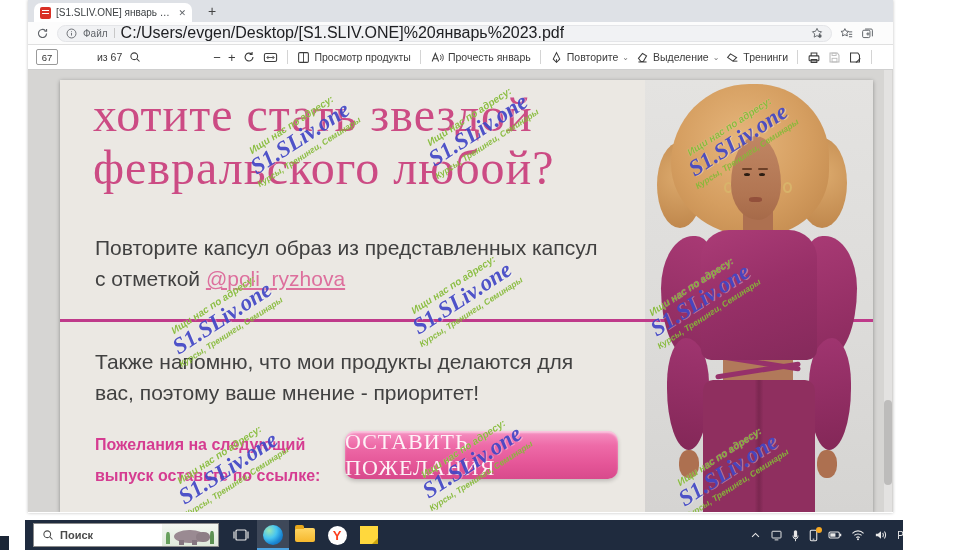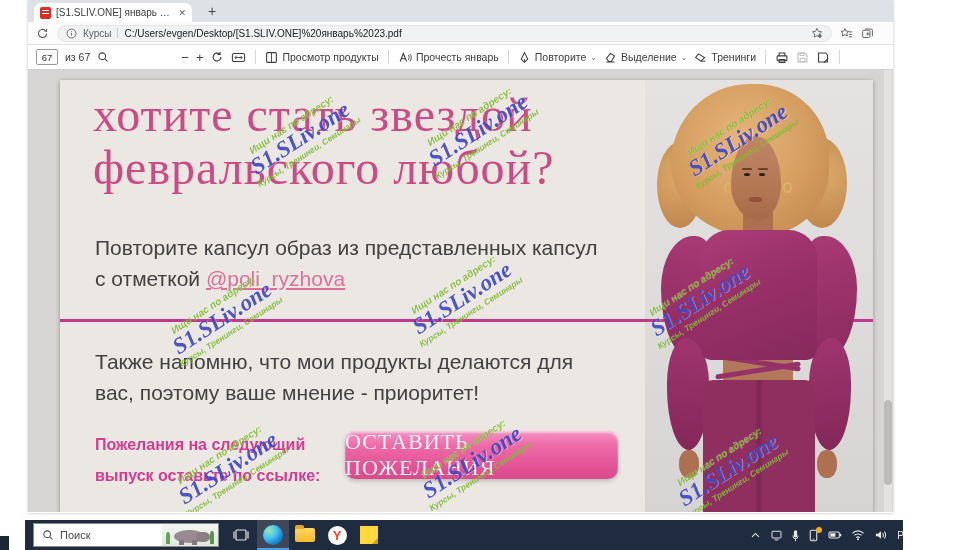--- a/index.html
+++ b/index.html
@@ -16,28 +16,28 @@
   .pdf-icon:before{content:"";position:absolute;left:2px;top:3px;width:7px;height:1.5px;background:#fff;box-shadow:0 3px 0 #fff;}
   .tab-title{flex:1;font-size:10px;color:#3c4043;white-space:nowrap;overflow:hidden;text-overflow:ellipsis;}
   .tab-close{font-size:9px;color:#5f6368;cursor:pointer;}
   .new-tab{position:absolute;left:175px;top:2px;font-size:14px;color:#444;width:18px;height:18px;text-align:center;line-height:18px;}
 
   
   .addressbar{height:23px;background:#fcfcfc;border-bottom:1px solid #e0e0e0;display:flex;align-items:center;padding:0 8px;gap:8px;box-sizing:border-box;}
   .addr-pill{height:17px;background:#f1f2f4;border:1px solid #e4e5e8;border-radius:10px;display:flex;align-items:center;gap:6px;padding:0 8px;flex:1;max-width:775px;box-sizing:border-box;}
   .addr-label{font-size:10px;color:#5f6368;}
   .pill-sep{width:1px;height:10px;background:#c8c8c8;}
-  .addr-url{font-size:10px;color:#202124;white-space:nowrap;overflow:hidden;}
+  .addr-url{font-size:16px;color:#202124;white-space:nowrap;overflow:hidden;}
   .addr-spacer{flex:1;}
   .chrome-btn{flex:0 0 auto;display:flex;align-items:center;}
 
   
   .pdftoolbar{height:25px;background:#fff;border-bottom:1px solid #cfcfcf;display:flex;align-items:center;padding:0 8px;gap:7px;font-size:10.5px;color:#3c3c3c;box-sizing:border-box;white-space:nowrap;}
   .page-input{width:20px;height:14px;border:1px solid #9a9a9a;border-radius:2px;font-size:9.5px;text-align:center;color:#333;padding:0;background:#fff;}
-  .tb-label{font-size:10.5px;color:#3c3c3c;}
+  .tb-label{font-size:10.5px;color:#3c3c3c;margin-left:32px;}
   .tb-btn{display:flex;align-items:center;gap:4px;cursor:pointer;}
   .vdiv{width:1px;height:14px;background:#d4d4d4;margin:0 2px;}
   .glyph{font-size:13px;color:#3c3c3c;}
   .chev{font-size:8px;color:#777;}
   .disabled{opacity:.35;}
   .tb-gap{width:58px;}
 
   
   .viewer{position:relative;height:442px;background:#d6d5d3;overflow:hidden;}
   .scroll-track{position:absolute;right:1px;top:0;width:8px;height:100%;background:#e3e2e1;}
@@ -86,21 +86,21 @@
   
   .watermarks{position:absolute;inset:0;z-index:6;pointer-events:none;}
   .wm{position:absolute;width:170px;text-align:center;transform:translate(-50%,-50%) rotate(-33deg);opacity:.92;}
   .wm-l1{display:block;font-size:10px;font-weight:bold;font-style:italic;color:#85ba38;text-shadow:0 0 1px rgba(255,255,255,.5);}
   .wm-l2{display:block;font-family:"Liberation Serif",serif;font-size:23px;line-height:22px;font-weight:bold;font-style:italic;color:#4247c6;text-shadow:1px 1px 0 rgba(255,255,255,.35);}
   .wm-l3{display:block;font-size:8.5px;font-weight:bold;font-style:italic;color:#85ba38;}
 
   
   .taskbar{position:absolute;left:25px;top:520px;width:878px;height:30px;background:#1f2b3e;display:flex;align-items:center;overflow:hidden;}
   .start-fragment{position:absolute;left:0;top:536px;width:9px;height:14px;background:#1b2636;}
-  .search-box{margin-left:8px;width:186px;height:24px;background:#fff;border:1px solid #8a8a8a;box-sizing:border-box;display:flex;align-items:center;gap:6px;padding:0 0 0 8px;}
+  .search-box{margin-left:8px;width:186px;height:24px;background:#fff;border:1px solid #8a8a8a;box-sizing:border-box;display:flex;align-items:center;gap:6px;padding:0 0 0 8px;font-weight:bold;}
   .search-text{font-size:11px;color:#4a4a4a;flex:1;}
   .hippo{width:56px;height:22px;background:linear-gradient(180deg,#f2f6f1 0%,#dfeadb 100%);position:relative;overflow:hidden;flex:0 0 auto;}
   .hippo i{position:absolute;display:block;}
   .hippo .body{left:12px;top:6px;width:30px;height:13px;background:#9a8a92;border-radius:50% 45% 45% 50%;}
   .hippo .head{left:34px;top:8px;width:14px;height:10px;background:#8e7e86;border-radius:45%;}
   .hippo .leg1{left:17px;top:16px;width:5px;height:5px;background:#857680;}
   .hippo .leg2{left:30px;top:16px;width:5px;height:5px;background:#857680;}
   .hippo .grass1{left:4px;top:8px;width:4px;height:12px;background:#67a05c;border-radius:40% 40% 0 0;}
   .hippo .grass2{left:48px;top:7px;width:4px;height:13px;background:#5c9152;border-radius:40% 40% 0 0;}
   .tb-icon{display:flex;align-items:center;justify-content:center;width:32px;height:30px;flex:0 0 auto;}
@@ -139,21 +139,21 @@
       <span class="chrome-btn">
         <svg class="ic" width="13" height="13" viewBox="0 0 16 16">
             <path d="M13 8a5 5 0 1 1-1.6-3.7M13 2.5v2.6h-2.6" fill="none" stroke="#5f6368" stroke-width="1.4"></path>
           </svg>
       </span>
       <div class="addr-pill">
         <svg class="ic" width="11" height="11" viewBox="0 0 16 16">
             <circle cx="8" cy="8" r="6.5" fill="none" stroke="#5f6368" stroke-width="1.3"></circle>
             <path d="M8 7v4M8 4.6v1" stroke="#5f6368" stroke-width="1.3"></path>
           </svg>
-        <span class="addr-label">Курсы</span>
+        <span class="addr-label">Файл</span>
         <span class="pill-sep"></span>
         <span class="addr-url">C:/Users/evgen/Desktop/[S1.SLIV.ONE]%20январь%2023.pdf</span>
         <span class="addr-spacer"></span>
         <svg class="ic" width="12" height="12" viewBox="0 0 16 16">
             <path d="M8 1.8l1.9 3.9 4.2.6-3 3 .7 4.2L8 11.5l-3.8 2 .7-4.2-3-3 4.2-.6z" fill="none" stroke="#5f6368" stroke-width="1.2"></path>
             <circle cx="12" cy="12" r="2.2" fill="#5f6368"></circle>
           </svg>
       </div>
       <span class="chrome-btn">
         <svg class="ic" width="13" height="13" viewBox="0 0 16 16">

